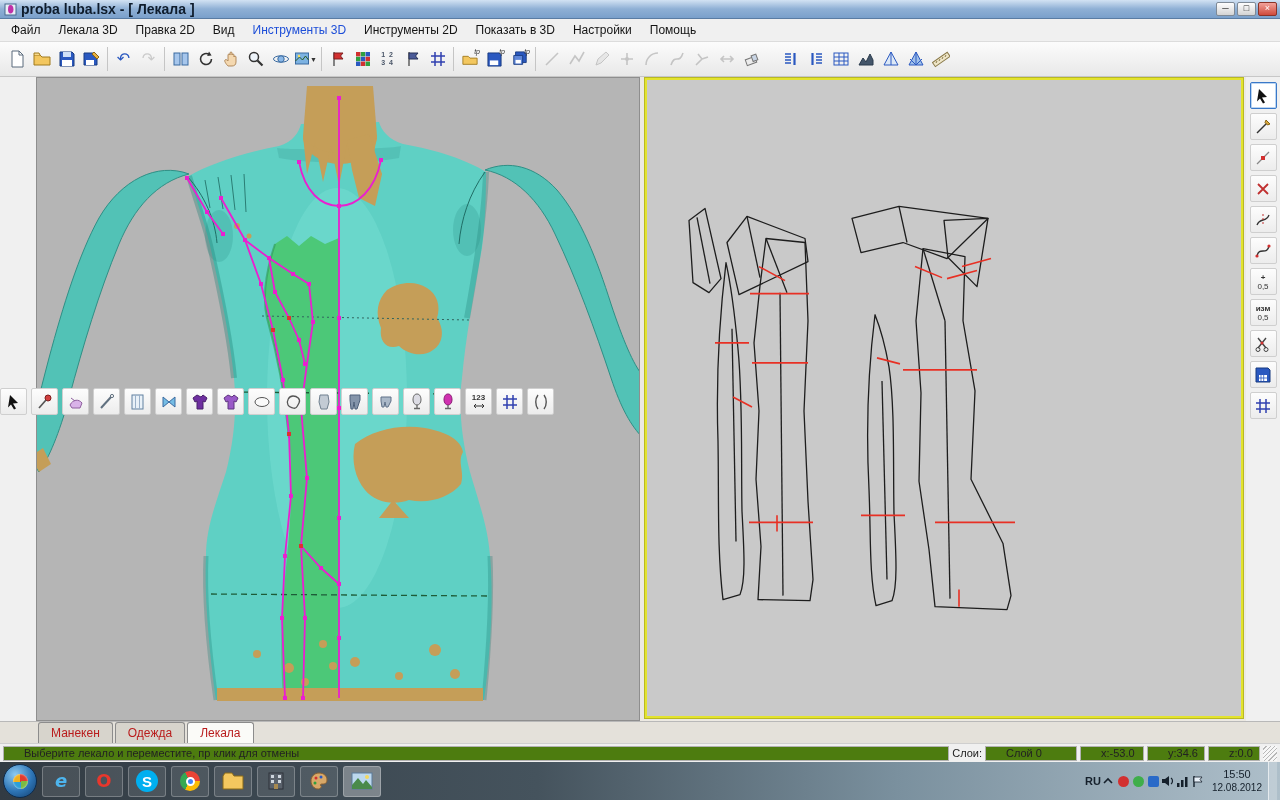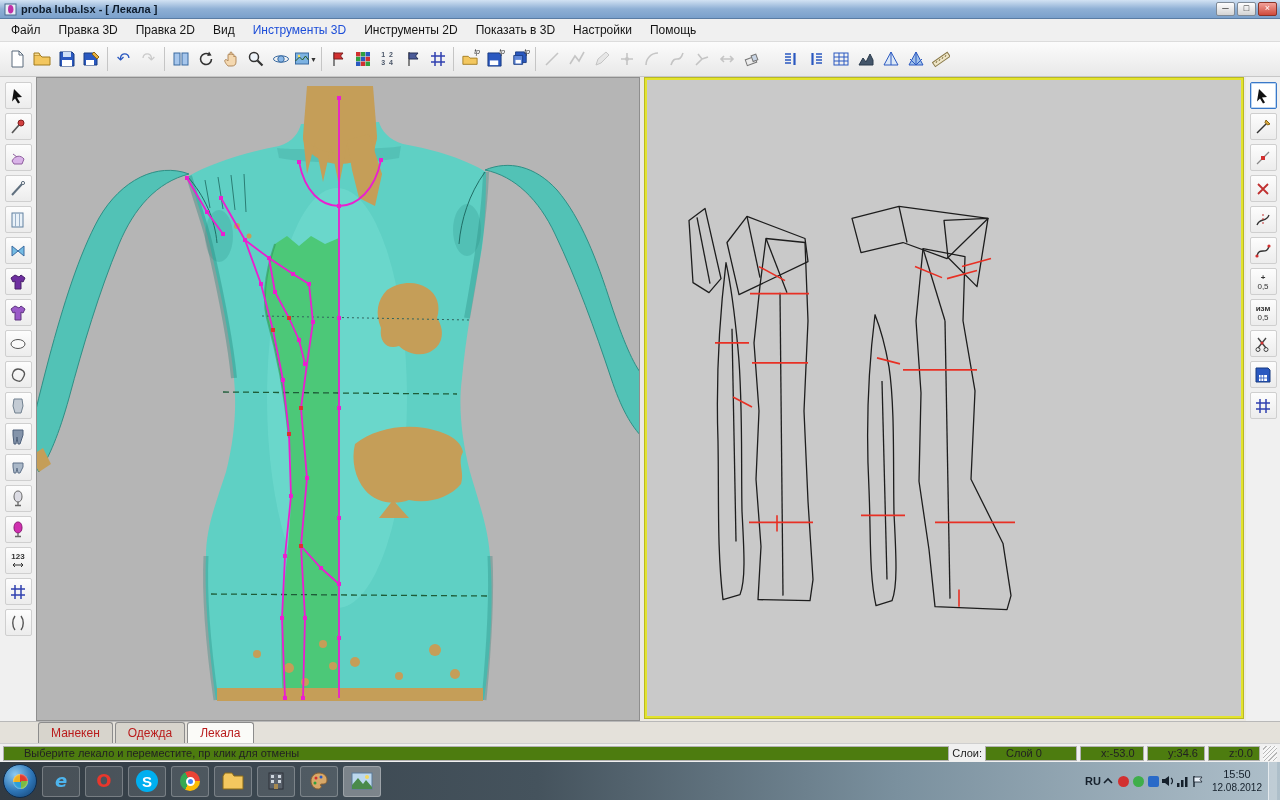--- a/index.html
+++ b/index.html
@@ -3,21 +3,21 @@
 <meta charset="utf-8">
 <style>
 *{margin:0;padding:0;box-sizing:border-box}
 html,body{width:1280px;height:800px;overflow:hidden}
 body{font-family:"Liberation Sans","DejaVu Sans",sans-serif;font-size:12px;color:#111;background:#9fb2c0}
 #root{position:relative;width:1280px;height:800px;background:#ece9e2;overflow:hidden}
 
 
 .titlebar{height:19px;background:linear-gradient(#d2e2f3,#8fb0d5 50%,#7aa0cb);display:flex;align-items:center;padding:0 3px;border-bottom:1px solid #5a7ca3}
 .title-icon{width:14px;height:14px;display:flex;align-items:center;justify-content:center}
-.title-text{font-size:11px;font-weight:bold;color:#0e1c2c;margin-left:4px;white-space:nowrap}
+.title-text{font-size:14px;font-weight:bold;color:#0e1c2c;margin-left:4px;white-space:nowrap}
 .winbtns{margin-left:auto;display:flex;gap:2px}
 .winbtn{width:19px;height:14px;background:linear-gradient(#fefefe,#d4d4d4);border:1px solid #7f8a96;border-radius:2px;font-size:9px;line-height:11px;text-align:center;color:#222}
 .winbtn.close{background:linear-gradient(#f2a29a,#cf4a3c);color:#fff;border-color:#8a3328}
 
 
 .menubar{height:23px;background:#f0f0f0;display:flex;align-items:center;padding:0 2px;border-bottom:1px solid #dcdcdc}
 .menu-item{padding:4px 9px;font-size:12px;color:#141414;white-space:nowrap}
 .menu-item.disabled{color:#1d4ed8}
 
 
@@ -28,21 +28,21 @@
 .glyph{font-size:16px;line-height:16px;font-family:"DejaVu Sans",sans-serif}
 .glyph.blue{color:#2a58c0}
 .glyph.gray{color:#9a9a9a}
 .tp-tag{position:absolute;top:1px;right:1px;font-size:7px;line-height:7px;color:#333;font-style:italic}
 .quarters{display:flex;flex-direction:column;align-items:center;font-size:7px;line-height:8px;color:#4a5668;font-weight:bold;letter-spacing:1px}
 .dd{font-size:7px;color:#333;margin-left:-2px}
 .rgroup{margin-left:14px;display:flex;align-items:center}
 
 
 .main{display:flex;height:644px;background:#ece9e2;align-items:flex-start}
-.sidestrip{width:36px;height:644px;background:#f0f0f0;display:flex;flex-direction:column;align-items:center;padding-top:5px;gap:4px;flex:none}
+.sidestrip{width:36px;height:644px;background:#f0f0f0;display:flex;flex-direction:row;align-items:center;padding-top:5px;gap:4px;flex:none}
 .sbtn{width:27px;height:27px;display:flex;align-items:center;justify-content:center;border:1px solid #cfcfcf;border-radius:2px;background:linear-gradient(#fdfdfd,#ececec);position:relative;flex:none}
 .sbtn.pressed{background:#fff;border-color:#3a78c8;box-shadow:inset 0 0 0 1px #bcd6f2}
 .stext{font-size:8px;line-height:9px;color:#333;text-align:center;font-weight:bold}
 .stext small{display:block;font-size:8px;font-weight:normal}
 .view3d{width:604px;height:644px;background:#b5b5b5;border:1px solid #8e8e8e;flex:none}
 .view3d svg{display:block;width:100%;height:100%}
 .view2d{width:598px;height:640px;margin:1px 0 0 5px;background:#c9c9c9;border:2px solid #e3e32e;box-shadow:0 0 0 1px #b8b824;flex:none}
 .view2d svg{display:block;width:100%;height:100%}
 .rightstrip{margin-left:auto;width:34px;height:644px;background:#f0f0f0;display:flex;flex-direction:column;align-items:center;padding-top:5px;gap:4px;flex:none}
 
@@ -93,21 +93,21 @@
     <span class="title-text">proba luba.lsx - [  Лекала  ]</span>
     <div class="winbtns">
       <div class="winbtn">─</div>
       <div class="winbtn">□</div>
       <div class="winbtn close">×</div>
     </div>
   </div>
 
   <div class="menubar">
     <div class="menu-item">Файл</div>
-    <div class="menu-item">Правка 3D</div>
+    <div class="menu-item">Лекала 3D</div>
     <div class="menu-item">Правка 2D</div>
     <div class="menu-item">Вид</div>
     <div class="menu-item disabled">Инструменты 3D</div>
     <div class="menu-item">Инструменты 2D</div>
     <div class="menu-item">Показать в 3D</div>
     <div class="menu-item">Настройки</div>
     <div class="menu-item">Помощь</div>
   </div>
 
   <div class="toolbar">

